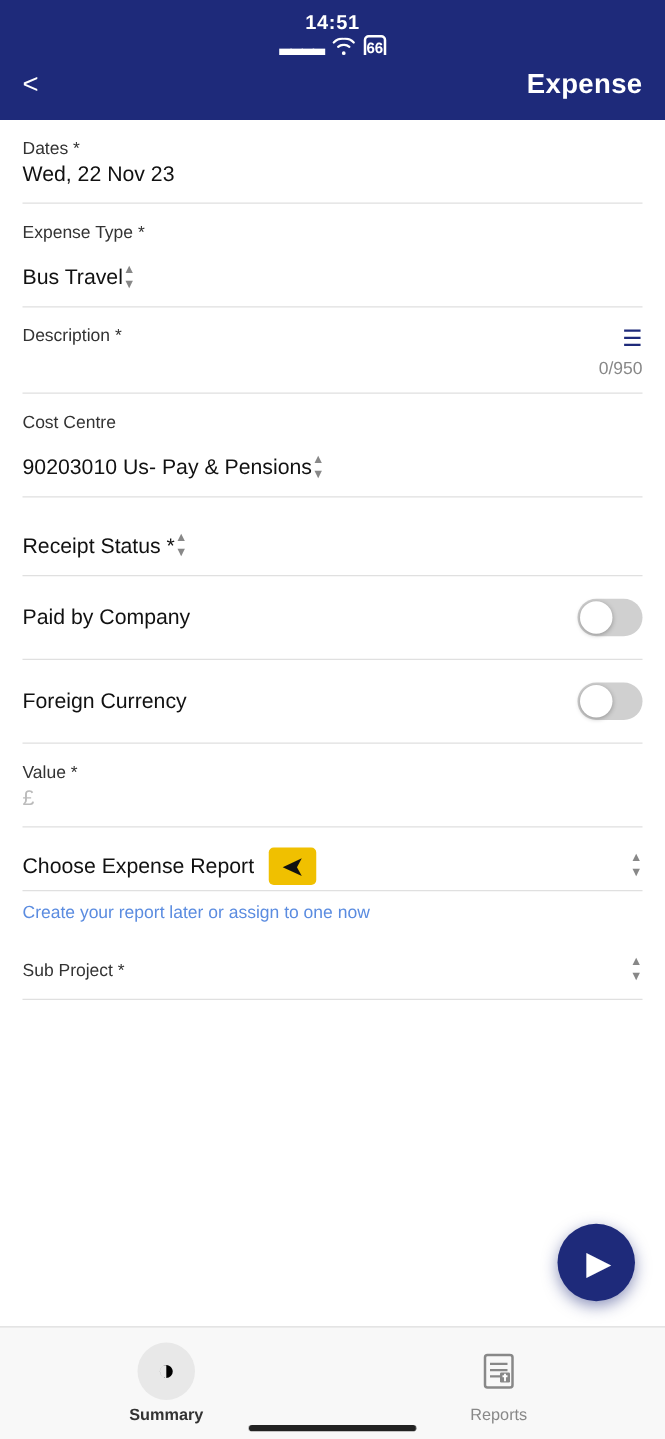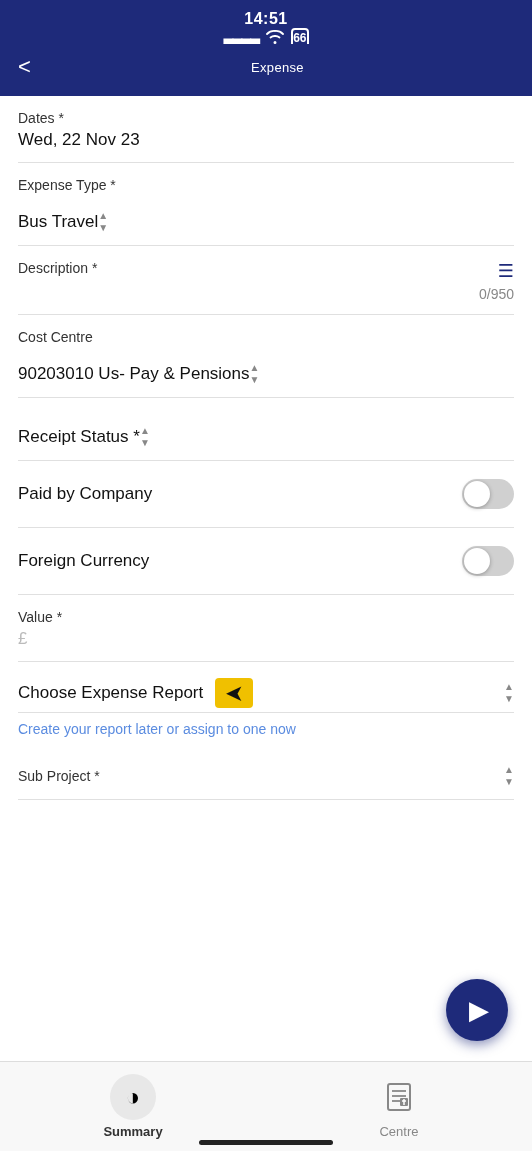--- a/index.html
+++ b/index.html
@@ -53,23 +53,23 @@
     }
     .header-back {
       font-size: 22px;
       font-weight: 300;
       cursor: pointer;
       color: #fff;
       padding-right: 10px;
     }
     .header-title {
       flex: 1;
-      text-align: center;
-      font-size: 13px;
-      font-weight: 400;
+      text-align: right;
+      font-size: 22px;
+      font-weight: 700;
       letter-spacing: 0.3px;
     }
 
     
     .content {
       padding: 0 18px;
       background: #fff;
     }
 
     
@@ -456,17 +456,17 @@
       <svg width="30" height="30" viewBox="0 0 30 30" fill="none">
         <rect x="4" y="2" width="22" height="26" rx="2" stroke="#888" stroke-width="2" fill="none"></rect>
         <line x1="8" y1="9" x2="22" y2="9" stroke="#888" stroke-width="1.8"></line>
         <line x1="8" y1="14" x2="22" y2="14" stroke="#888" stroke-width="1.8"></line>
         <line x1="8" y1="19" x2="16" y2="19" stroke="#888" stroke-width="1.8"></line>
         <rect x="16" y="16" width="8" height="8" rx="1" fill="#888"></rect>
         <line x1="18" y1="19" x2="22" y2="19" stroke="white" stroke-width="1.5"></line>
         <line x1="20" y1="17" x2="20" y2="23" stroke="white" stroke-width="1.5"></line>
       </svg>
     </div>
-    <span class="nav-label-inactive">Centre</span>
+    <span class="nav-label-inactive">Reports</span>
   </div>
 </div>
 
 <div class="home-indicator"></div>
 
 </body></html>

